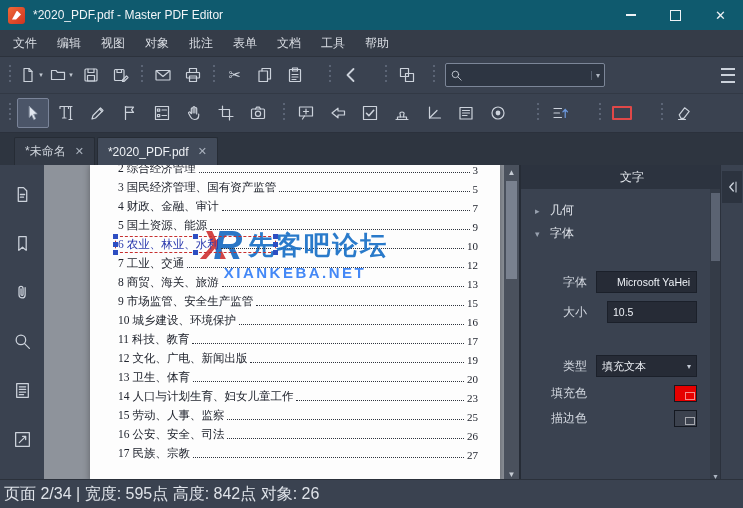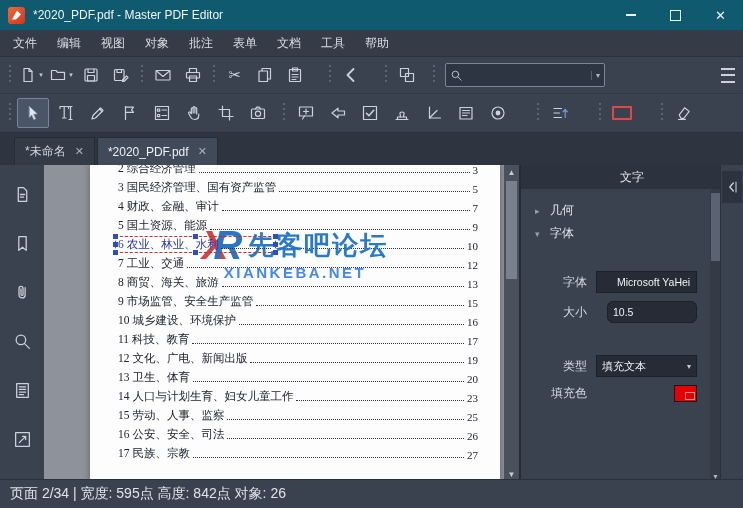--- a/index.html
+++ b/index.html
@@ -87,36 +87,36 @@
   .rp-body{padding:10px 46px 0 14px;}
   .rp-sec{display:flex;align-items:center;gap:7px;height:23px;color:#e2e6ec;}
   .rp-arrow{font-size:9px;color:#98a1af;width:8px;}
   .rp-fields{margin-top:26px;}
   .rp-row{display:flex;align-items:center;margin-bottom:8px;}
   .rp-row.gap{margin-top:32px;}
   .rp-label{width:52px;text-align:right;margin-right:9px;color:#d5dae2;flex:none;}
   .rp-input{background:#262b36;border:1px solid #1b202a;color:#eef1f6;height:20px;display:flex;align-items:center;
     padding:0 5px;font-size:10.5px;margin-left:auto;}
   .w-font{width:100px;padding-left:20px;}
-  .w-size{width:78px;border-radius:6px;}
+  .w-size{width:78px;}
   .w-combo{width:100px;font-size:11px;}
   .combo-caret{margin-left:auto;font-size:8px;color:#c3cad4;}
   .spin{width:40px;justify-content:space-between;}
   .spin-arrows{display:flex;flex-direction:column;line-height:.6;font-size:6px;color:#9aa3b1;}
   .swatch{width:21px;height:15px;border:1px solid #141820;margin-left:auto;position:relative;}
   .swatch .sw-inner{position:absolute;right:1px;bottom:1px;width:8px;height:6px;border:1px solid rgba(255,255,255,.55);}
   .rp-scroll{position:absolute;top:24px;bottom:0;right:22px;width:11px;background:#343b47;}
   .rp-thumb{position:absolute;left:1px;top:4px;width:9px;height:68px;background:#5b6372;display:block;}
   .rp-down{position:absolute;bottom:2px;left:0;width:100%;text-align:center;font-size:7px;color:#aeb6c2;}
   .rp-strip{position:absolute;top:0;bottom:0;right:0;width:22px;background:#3a4250;border-left:1px solid #2b313c;}
   .rp-tab{position:absolute;top:6px;right:1px;width:20px;height:32px;background:#2c333f;display:flex;align-items:center;justify-content:center;}
 
   
   .statusbar{position:absolute;left:0;right:0;bottom:0;height:28px;background:#3a4250;border-top:1px solid #2b313b;
-    display:flex;align-items:center;padding-left:10px;font-size:14px;color:#dfe3e9;}
+    display:flex;align-items:center;padding-left:4px;font-size:16px;color:#dfe3e9;}
 </style>
 </head>
 <body>
 
 <div class="app">
 
   <div class="titlebar">
     <div class="app-icon"></div>
     <div class="title-text">*2020_PDF.pdf - Master PDF Editor</div>
     <div class="win-btns">
@@ -602,20 +602,26 @@
               <span>填充文本</span>
               <span class="combo-caret">▾</span>
             </span>
           </div>
           <div class="rp-row">
             <span class="rp-label">填充色</span>
             <span class="swatch" style="background: rgb(230, 0, 0);">
                 <span class="sw-inner"></span>
               </span>
           </div>
+          <div class="rp-row">
+            <span class="rp-label">描边色</span>
+            <span class="swatch" style="background: rgb(60, 66, 78);">
+                <span class="sw-inner"></span>
+              </span>
+          </div>
         </div>
       </div>
       <div class="rp-scroll">
         <span class="rp-thumb"></span>
         <span class="rp-down">▼</span>
       </div>
       <div class="rp-strip">
         <div class="rp-tab" id="rp-tab">
             <span style="display:flex">
               <svg width="16" height="16" viewBox="0 0 18 18" fill="none" stroke="#ccd2db" stroke-width="1.2" stroke-linecap="round" stroke-linejoin="round">

